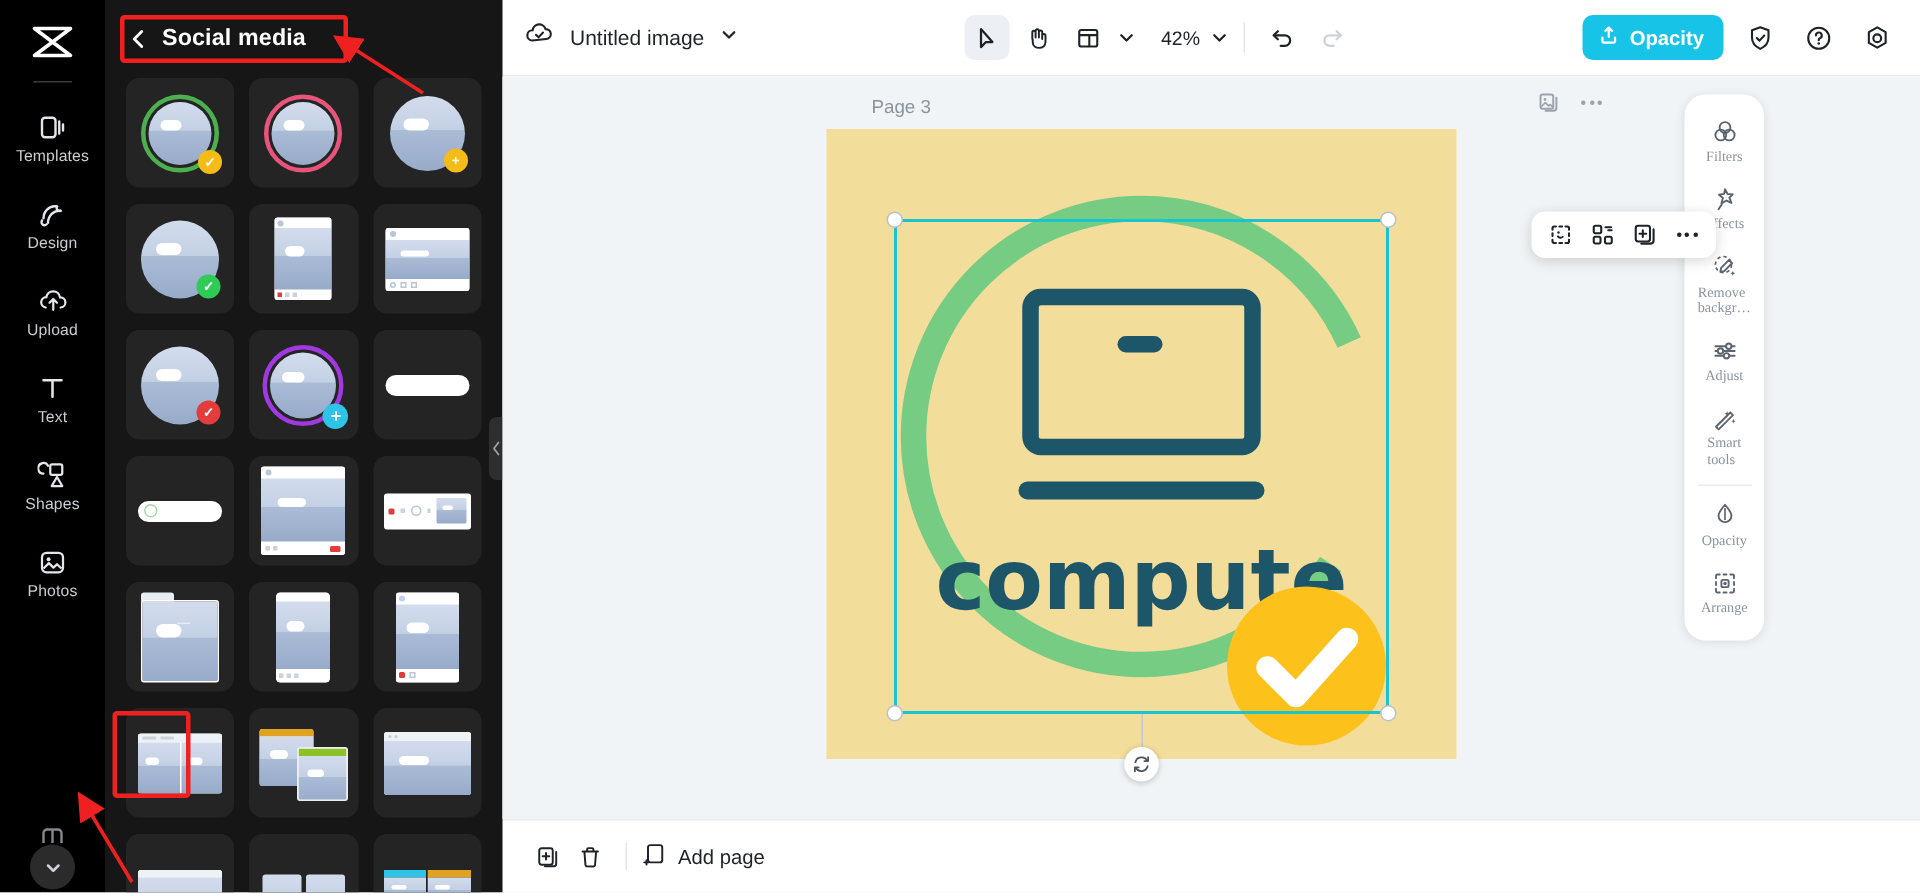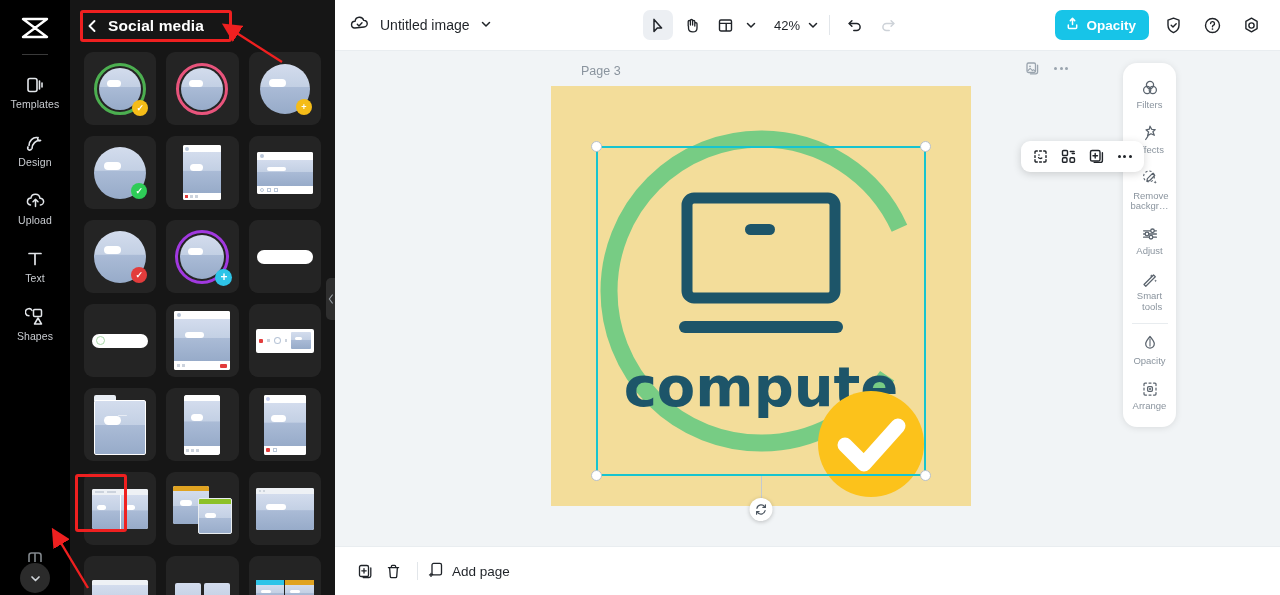--- a/index.html
+++ b/index.html
@@ -138,21 +138,21 @@
   .ftb-b { width:25px; height:25px; display:flex; align-items:center; justify-content:center; cursor:pointer; border-radius:5px; }
 
   
   .toolstrip {
     position:absolute; right:104px; top:12px; width:53px;
     background:#ffffff; border-radius:14px; box-shadow:0 1px 7px rgba(0,0,0,.10);
     padding: 8px 0 10px 0; display:flex; flex-direction:column; align-items:center;
   }
   .ts-item { width:53px; padding:7px 0 6px 0; display:flex; flex-direction:column; align-items:center; gap:3px; cursor:pointer; }
   .ts-ico { width:19px; height:19px; display:flex; align-items:center; justify-content:center; }
-  .ts-lab { font-size:9.5px; color:#8a949e; line-height:1.08; text-align:right; }
+  .ts-lab { font-size:9.5px; color:#8a949e; line-height:1.08; text-align:left;font-family:Liberation Serif, serif; }
   .ts-div { width:36px; height:1px; background:#e8ecef; margin:5px 0 3px 0; }
 
   
   .layers {
     width:98px; flex:0 0 98px; background:#ffffff; border-left:1px solid #e9edf0;
     padding: 12px 10px 0 12px;
   }
   .layers-title { font-size:13px; font-weight:700; color:#1f2328; margin-bottom:9px; }
   .layer-item {
     width:62px; height:52px; border-radius:8px; margin-bottom:9px; cursor:pointer;
@@ -233,20 +233,30 @@
       <span class="ri-ico">
         <svg width="20" height="20" viewBox="0 0 20 20">
             <path d="M7 3.5a3.5 3.5 0 1 0-3 5.2" fill="none" stroke="#e3e6ea" stroke-width="1.5" stroke-linecap="round"></path>
             <rect x="8.5" y="2.5" width="8" height="7" rx="1.2" fill="none" stroke="#e3e6ea" stroke-width="1.5"></rect>
             <path d="M9.5 17h7l-3.5-6z" fill="none" stroke="#e3e6ea" stroke-width="1.5" stroke-linejoin="round"></path>
           </svg>
       </span>
       <span class="ri-lab">Shapes</span>
     </div>
 
+    <div class="rail-item">
+      <span class="ri-ico">
+        <svg width="20" height="20" viewBox="0 0 20 20">
+            <rect x="3" y="3.5" width="14" height="13" rx="3" fill="none" stroke="#e3e6ea" stroke-width="1.5"></rect>
+            <circle cx="7.4" cy="7.8" r="1.3" fill="#e3e6ea"></circle>
+            <path d="M4 14l3.6-3.6 3 3 2.4-2.2L16 14" fill="none" stroke="#e3e6ea" stroke-width="1.5" stroke-linejoin="round"></path>
+          </svg>
+      </span>
+      <span class="ri-lab">Photos</span>
+    </div>
 
 
 
     <div class="rail-bottom">
       <div class="rail-partial">
         <svg width="20" height="20" viewBox="0 0 20 20">
             <rect x="4" y="3" width="12" height="11" rx="2.5" fill="none" stroke="#9aa0a6" stroke-width="1.6"></rect>
             <path d="M10 3v11" stroke="#9aa0a6" stroke-width="1.6"></path>
           </svg>
       </div>

